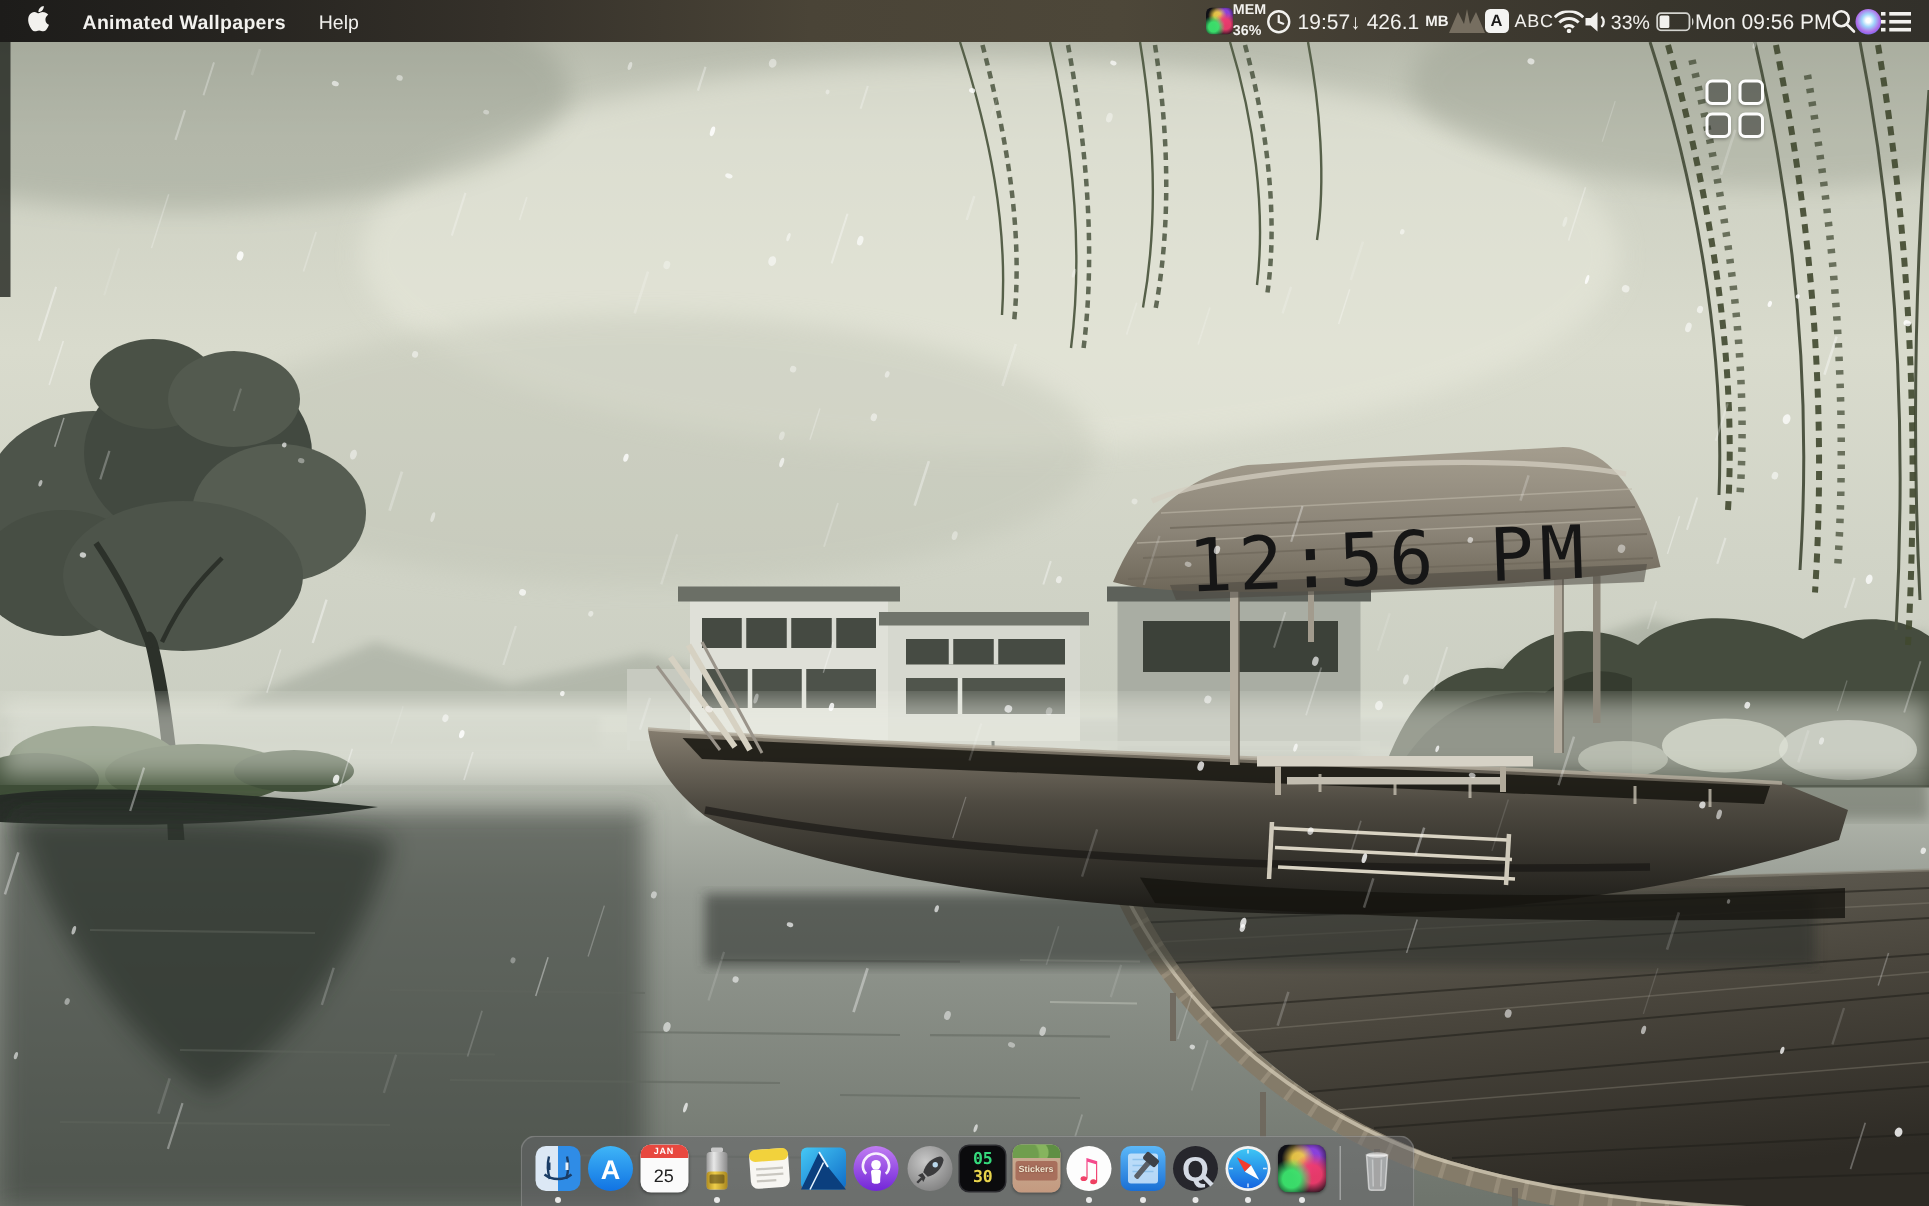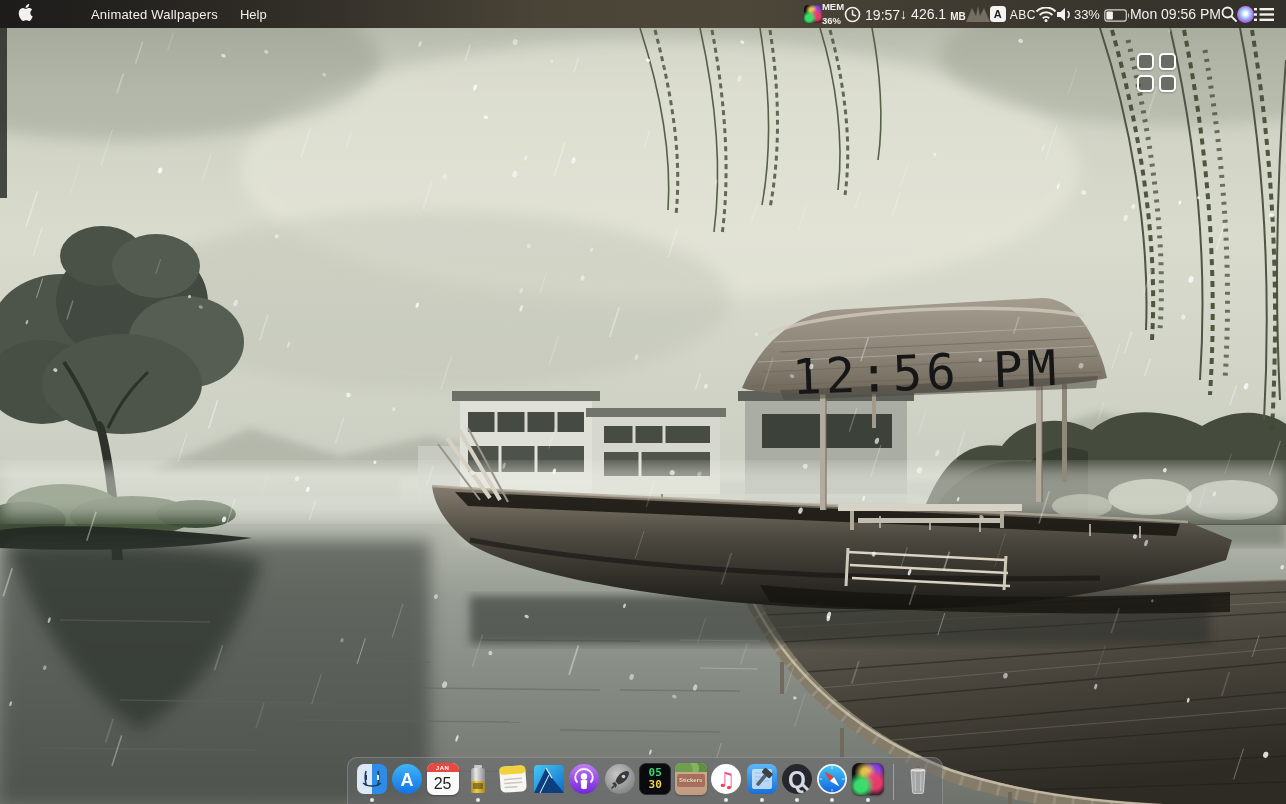--- a/index.html
+++ b/index.html
@@ -11,23 +11,23 @@
   #scene { position:absolute; inset:0; z-index:0; }
 
   
   #menubar {
     position:absolute; top:0; left:0; width:1286px; height:28px; z-index:20;
     display:flex; align-items:center;
     background:linear-gradient(90deg,#1d1c1a 0%,#262420 12%,#35312a 26%,#4a4437 42%,#4d4739 58%,#413c32 72%,#38352c 86%,#32302a 100%);
     color:#f2f1ee; font-size:13px;
   }
   .mb-left { display:flex; align-items:center; gap:22px; padding-left:18px; }
-  .mb-appname { font-weight:normal; letter-spacing:.2px;margin-left:36px; }
+  .mb-appname { font-weight:bold; letter-spacing:.2px; }
   .mb-right { margin-left:auto; display:flex; align-items:center; padding-right:12px; font-size:13px; }
-  .mb-item { display:flex; align-items:flex-end; gap:4px; white-space:nowrap; cursor:default; }
+  .mb-item { display:flex; align-items:center; gap:4px; white-space:nowrap; cursor:default; }
   .mem-stack { display:flex; flex-direction:column; align-items:flex-start; line-height:10px; font-size:9.5px; font-weight:bold; }
   .net-unit { font-size:10px;font-weight:bold; }
   .input-badge { width:16px; height:16px; background:#f4f4f2; color:#1c1c1c; border-radius:3.5px;
                  font-size:11px; font-weight:bold; display:flex; align-items:center; justify-content:center; }
   .nebula { border-radius:4px;
     background:
       radial-gradient(circle at 28% 72%, rgba(60,230,110,.95) 0 18%, rgba(60,230,110,0) 42%),
       radial-gradient(circle at 72% 62%, rgba(240,60,110,.95) 0 20%, rgba(240,60,110,0) 46%),
       radial-gradient(circle at 42% 30%, rgba(245,210,70,.9) 0 14%, rgba(245,210,70,0) 38%),
       radial-gradient(circle at 70% 25%, rgba(150,70,240,.9) 0 16%, rgba(150,70,240,0) 42%),
@@ -54,21 +54,21 @@
   .dock-item { position:relative; width:34px; height:40px; display:flex; justify-content:center; cursor:pointer; }
   .dock-item .ic { width:32px; height:32px; }
   .dock-item.running::after { content:""; position:absolute; bottom:1px; left:50%; transform:translateX(-50%);
     width:4px; height:4px; border-radius:50%; background:rgba(255,255,255,.85); }
   .dock-sep { width:1px; height:36px; margin:1px 6px 0 6px; background:rgba(255,255,255,.35); }
   
   .cal { width:32px; height:32px; border-radius:7px; background:#fbfbfb; overflow:hidden;
          box-shadow:0 1px 2px rgba(0,0,0,.35); display:flex; flex-direction:column; }
   .cal-top { height:9px; background:#e8483f; color:#fff; font-size:6px; font-weight:bold;
              display:flex; align-items:center; justify-content:center; letter-spacing:.5px; }
-  .cal-day { flex:1; display:flex; align-items:center; justify-content:center; color:#222; font-size:16px; }
+  .cal-day { flex:1; display:flex; align-items:center; justify-content:center; color:#222; font-size:12px; }
   
   .timer { width:32px; height:32px; border-radius:7px; background:#0b0b0d; border:1px solid #2c2c30;
            display:flex; flex-direction:column; align-items:center; justify-content:center;
            font-family:"DejaVu Sans Mono", monospace; font-size:11px; font-weight:bold; line-height:12px; }
   .timer .t1 { color:#35d97c; } .timer .t2 { color:#e8d44c; }
   
   .stick { width:32px; height:32px; border-radius:6px; position:relative;
            background:linear-gradient(180deg,#b7d08c 0%,#c7a98f 30%,#c49a80 100%); overflow:hidden;
            box-shadow:0 1px 2px rgba(0,0,0,.3); }
   .stick .leaf { position:absolute; top:0; left:0; right:0; height:9px;

